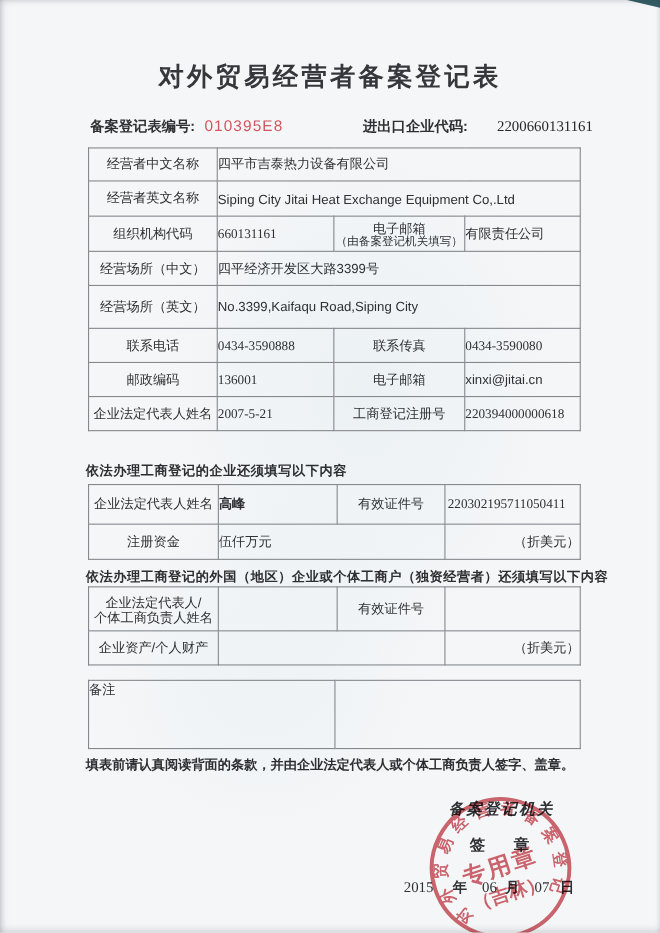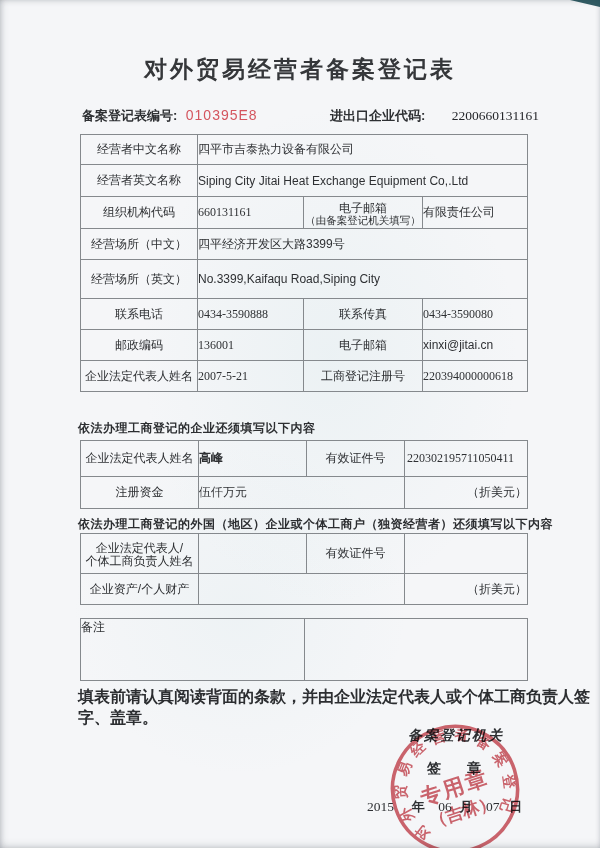--- a/index.html
+++ b/index.html
@@ -33,21 +33,21 @@
     white-space:nowrap;padding:0;}
   td.lab{text-align:center;font-size:12px;}
   td.val{text-align:left;padding-left:10px;font-size:13px;}
   td.val-right{text-align:right;padding-right:8px;font-size:12px;}
   .sub{display:block;font-size:10.5px;line-height:11px;}
   .lab2{display:block;font-size:12px;line-height:13px;margin-top:2px;}
   .bold{font-weight:bold;}
   .sans-en{font-size:12.5px;}
   .note{position:absolute;left:78px;font-size:12px;font-weight:bold;color:#2c2e31;letter-spacing:.5px;}
   .remarks-label{vertical-align:top;text-align:left;padding:4px 0 0 14px;}
-  .instruction{position:absolute;left:78px;top:687px;font-size:16px;font-weight:bold;color:#2c2e31;}
+  .instruction{position:absolute;left:78px;top:687px;font-size:12px;font-weight:bold;color:#2c2e31;}
   .authority{position:absolute;left:408px;top:727px;font-size:14px;font-weight:bold;letter-spacing:2px;font-style:italic;}
   .sign{position:absolute;left:427px;top:760px;font-size:14px;font-weight:bold;letter-spacing:6px;}
   .dateline{position:absolute;left:367px;top:798px;font-size:13px;font-weight:bold;}
   .dateline span{display:inline-block;}
   .d-num{font-family:"Liberation Serif", serif;font-weight:normal;font-size:13.5px;}
   .g14{margin-right:14px;} .g10{margin-right:10px;} .g6{margin-right:6px;} .g4{margin-right:4px;}
   .stamp{position:absolute;left:384px;top:718px;width:142px;height:142px;
     mix-blend-mode:multiply;opacity:.82;z-index:5;}
 </style>
 </head>

